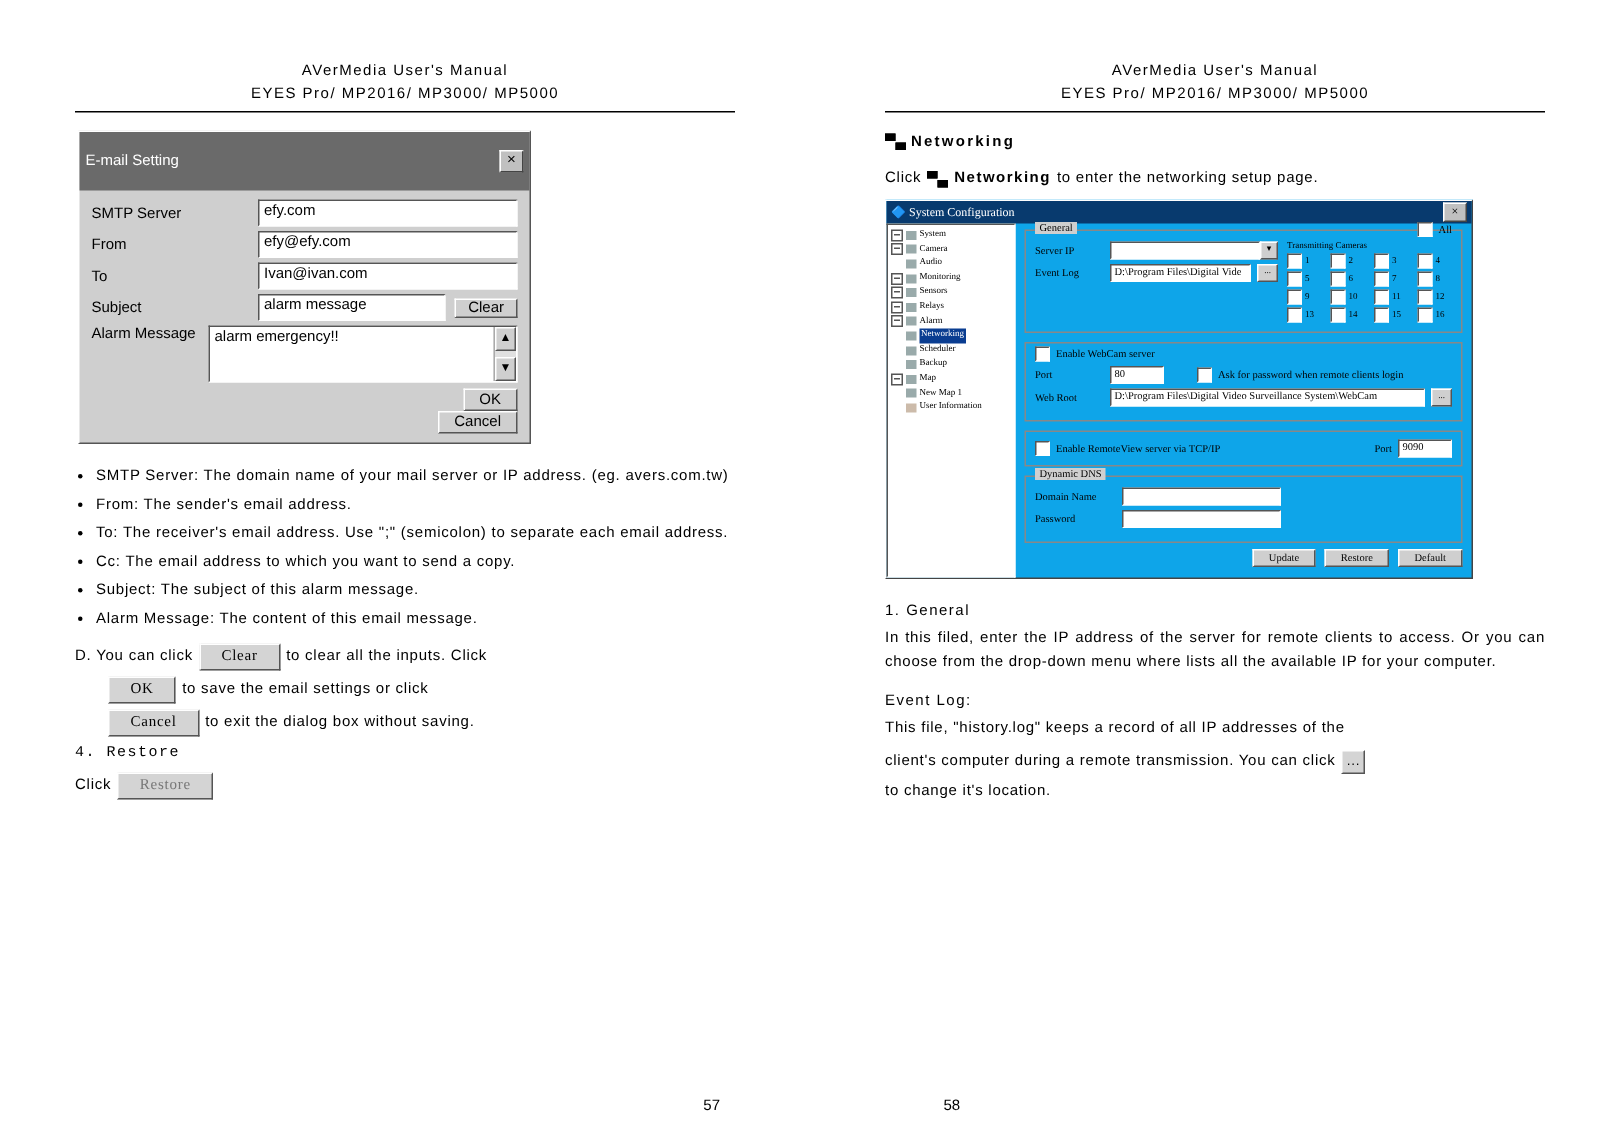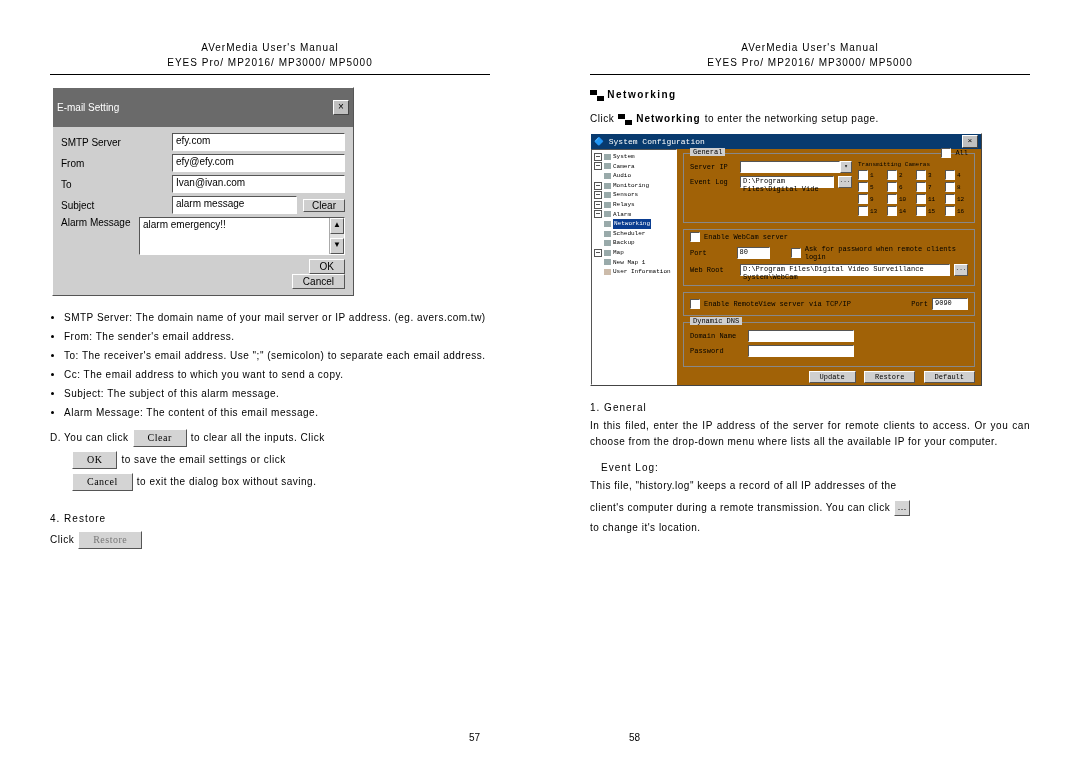--- a/index.html
+++ b/index.html
@@ -126,24 +126,24 @@
   .neticon {
     display:inline-block;width:14px;height:11px;position:relative;vertical-align:middle;
   }
   .neticon::before,.neticon::after{ content:"";position:absolute;background:#000;}
   .neticon::before{ width:7px;height:5px;left:0;top:0;border:1px solid #000;box-sizing:border-box;background:#000;}
   .neticon::after{ width:7px;height:5px;right:0;bottom:0;border:1px solid #000;box-sizing:border-box;background:#000;}
 
   
   .syswin {
     width:390px;
-    background:#a16207;
+    background:#0ea5e9;
     border-top:1px solid #fff;border-left:1px solid #fff;
     border-right:1px solid #444;border-bottom:1px solid #444;
-    font-family:Liberation Mono, monospace;
+    font-family:Liberation Serif, serif;
     font-size:7px;
   }
   .sys-titlebar{
     background:#083a6e;color:#fff;padding:1px 3px;font-size:8px;
     display:flex;justify-content:space-between;align-items:center;
   }
   .sys-body{display:flex;height:236px;}
   .tree{
     width:80px;
     background:#fff;
@@ -269,21 +269,21 @@
     </div>
     <div class="step-line" style="margin-left:22px;">
       <span class="inline-btn">OK</span>
       <span>to save the email settings or click</span>
     </div>
     <div class="step-line" style="margin-left:22px;">
       <span class="inline-btn">Cancel</span>
       <span>to exit the dialog box without saving.</span>
     </div>
 
-    <div class="subhead" style="margin-top:20px;">4.  Restore</div>
+    <div class="subhead" style="margin-top:4px;font-family:Liberation Mono, monospace;">4.  Restore</div>
     <div class="step-line">
       <span>Click</span>
       <span class="inline-btn" style="color:#777;">Restore</span>
     </div>
   </div>
 
   <div class="pagenum right">57</div>
 </div>
 
 <div class="page">
@@ -519,21 +519,21 @@
           <span class="btn">Restore</span>
           <span class="btn">Default</span>
         </div>
       </div>
     </div>
   </div>
 
   <div class="body-text" style="margin-top:14px;">
     <div class="subhead">1.  General</div>
     <div style="text-align:justify;">In this filed, enter the IP address of the server for remote clients to access.  Or you can choose from the drop-down menu where lists all the available IP for your computer.</div>
-    <div class="subhead" style="margin-top:10px;margin-left:11px;">Event Log:</div>
+    <div class="subhead" style="margin-top:10px;">Event Log:</div>
     <div>This file, "history.log" keeps a record of all IP addresses of the</div>
     <div class="step-line" style="margin-top:6px;">
       <span>client's computer during a remote transmission.  You can click</span>
       <span class="inline-browse">...</span>
     </div>
     <div>to change it's location.</div>
   </div>
 
   <div class="pagenum left">58</div>
 </div>

